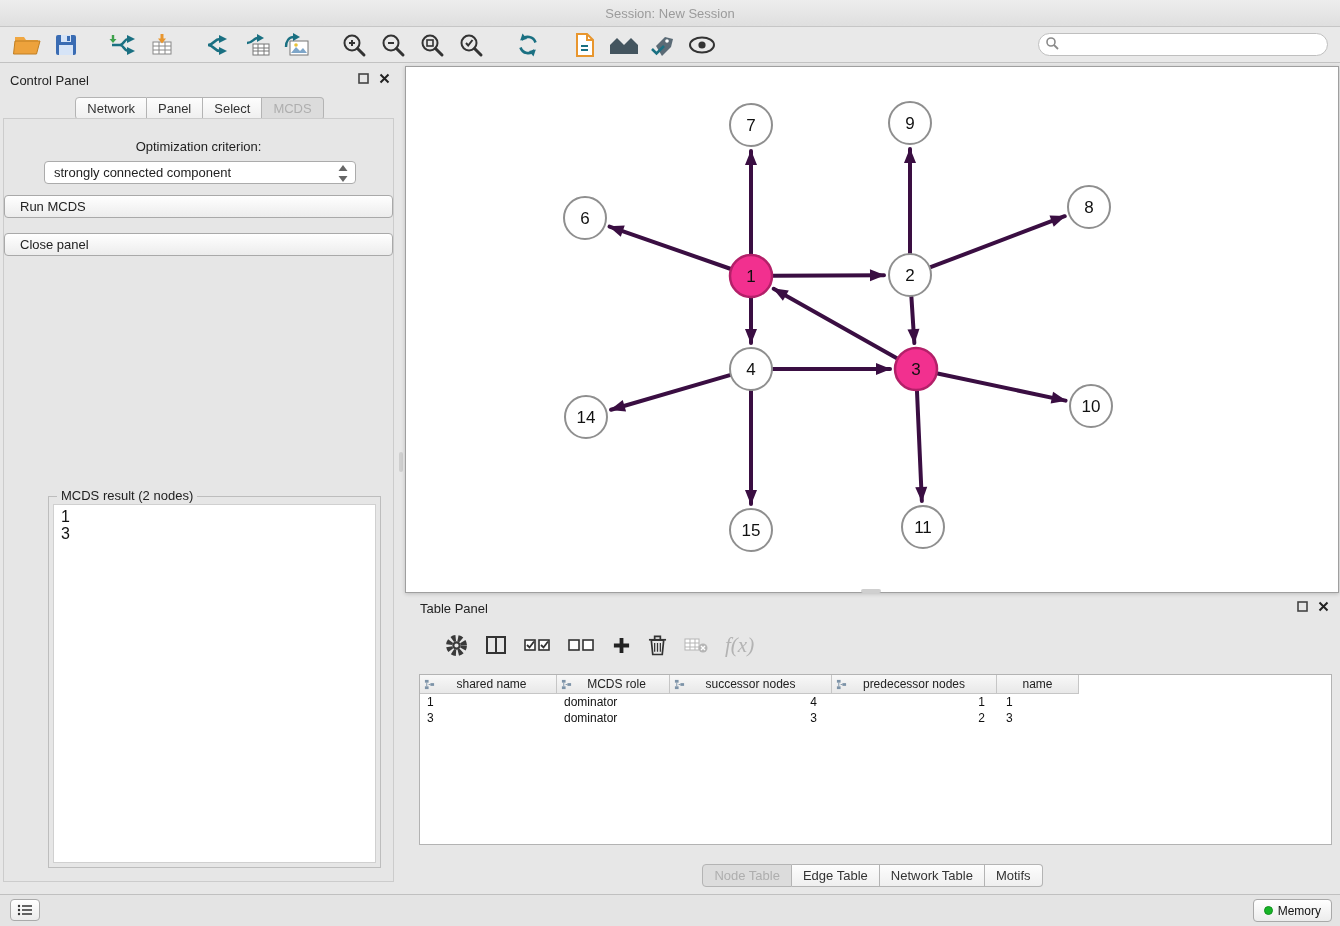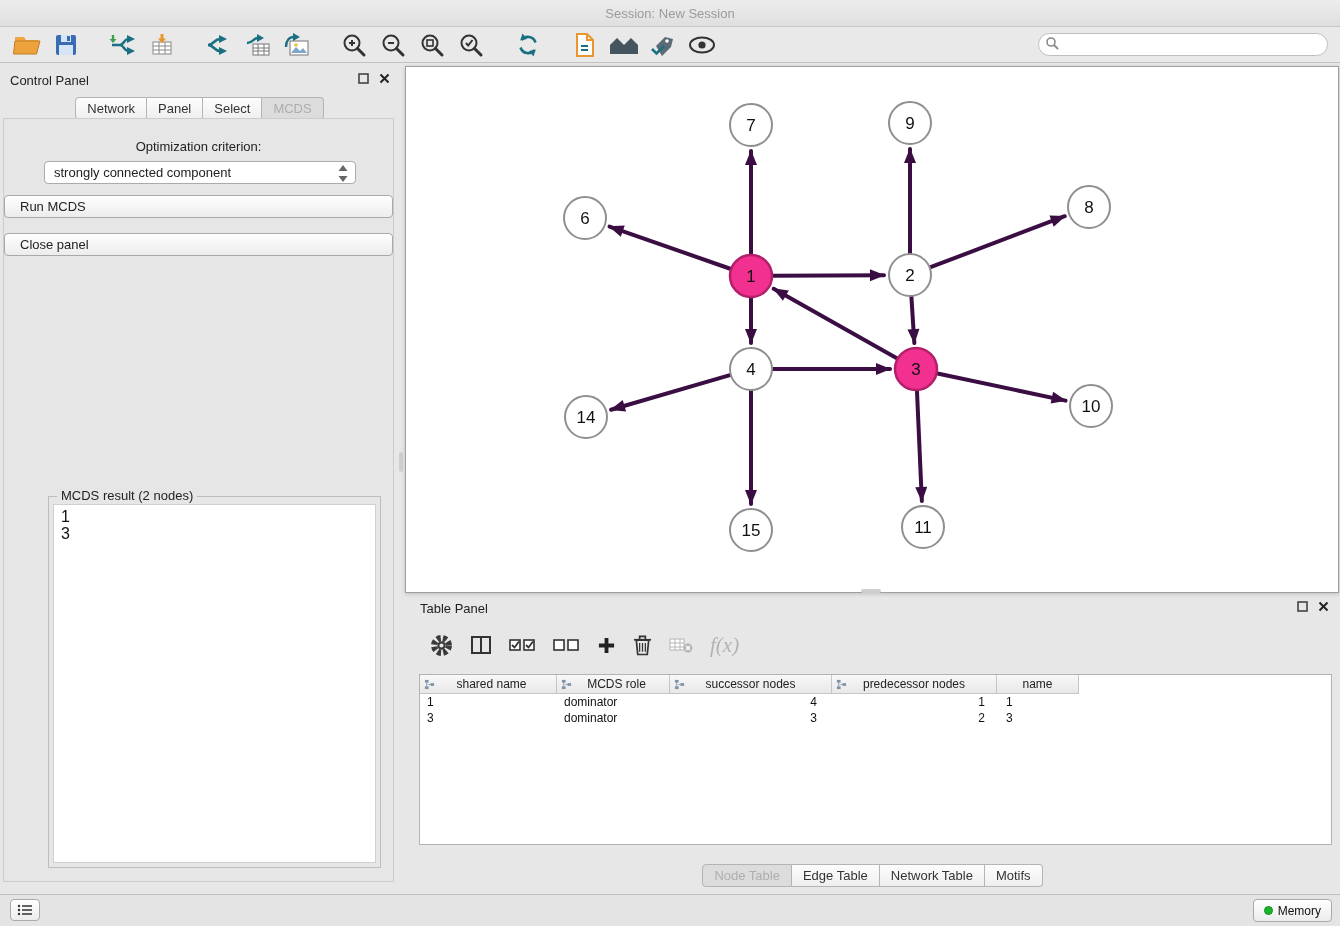--- a/index.html
+++ b/index.html
@@ -97,21 +97,21 @@
     font-size:13px; color:#222;
   }
   .traffic { position:absolute; left:9px; top:4px; display:flex; gap:8px; }
   .light { width:13px; height:13px; border-radius:50%; display:flex; align-items:center; justify-content:center; }
   .light.red { background:#f25a52; border:1px solid #d33e36; }
   .light.yellow { background:#f6be40; border:1px solid #d89e26; }
   .light.green { background:#3ec243; border:1px solid #2aa32f; }
   .nw-content { position:relative; width:932px; height:503px; background:#fff; }
   
   .table-panel { position:absolute; left:405px; top:595px; width:935px; height:295px; }
-  .tp-toolbar { position:absolute; left:13px; top:30px; height:40px; display:flex; align-items:center; gap:17px; padding-left:12px; }
+  .tp-toolbar { position:absolute; left:28px; top:30px; height:40px; display:flex; align-items:center; gap:17px; padding-left:12px; }
   .tp-icon { display:inline-flex; align-items:center; justify-content:center; cursor:default; }
   .fx-label { font-family:"Liberation Serif",serif; font-style:italic; color:#b3b3b3; font-size:21px; }
   .table-box {
     position:absolute; left:14px; right:8px; top:79px; height:171px;
     background:#fff; border:1px solid #b3b3b3;
   }
   .thead { display:flex; height:19px; }
   .th {
     position:relative; height:19px;
     background:linear-gradient(#f8f8f8,#e8e8e8);

